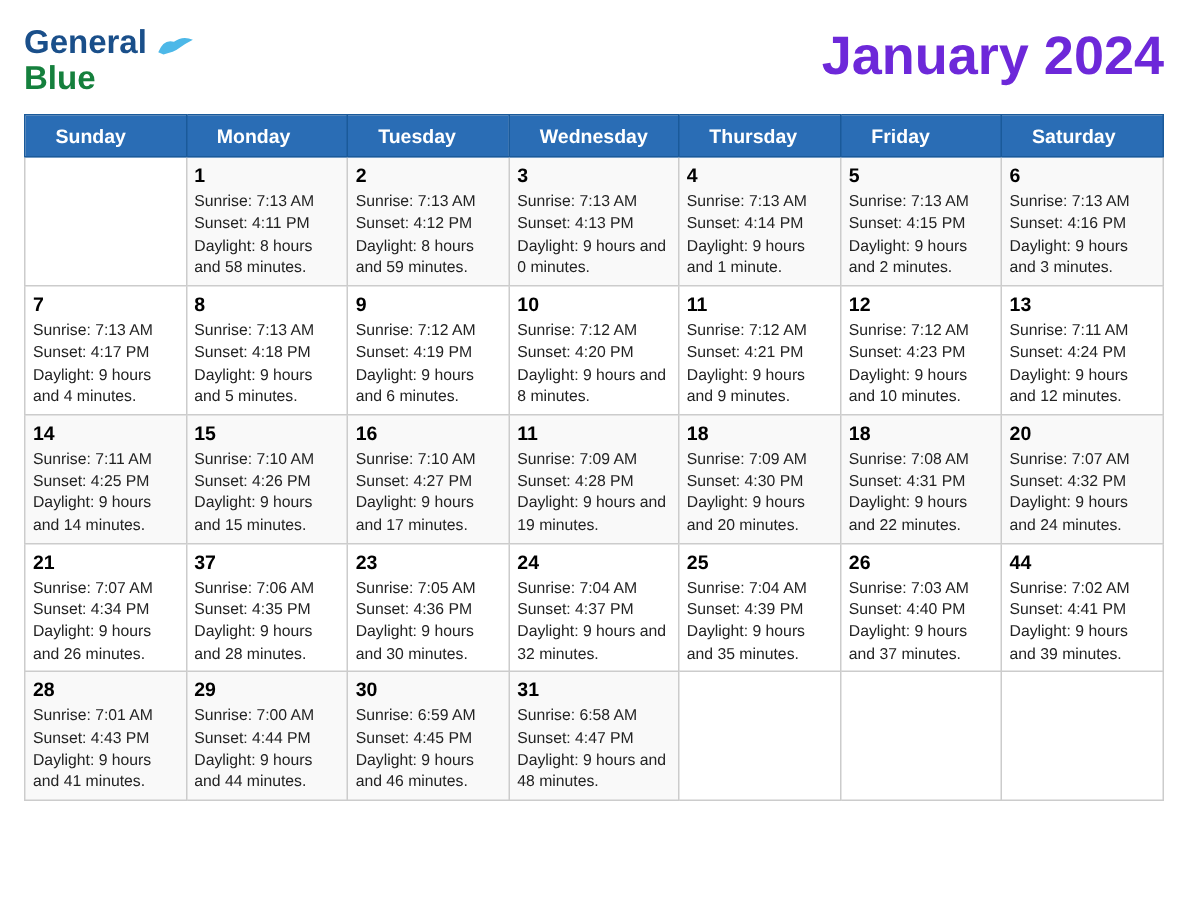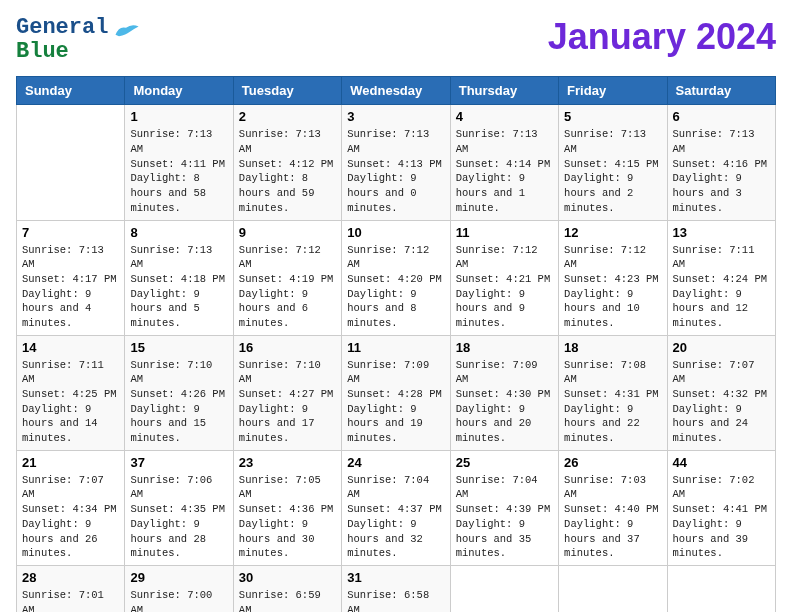--- a/index.html
+++ b/index.html
@@ -19,21 +19,20 @@
     .logo {
       display: flex;
       flex-direction: column;
       align-items: flex-start;
     }
     .logo-text {
       font-size: 22px;
       font-weight: bold;
       color: #1a4f8a;
       line-height: 1.1;
-      font-family: Liberation Mono, monospace;
     }
     .logo-text span {
       color: #15803d;
     }
     .logo-bird {
       width: 28px;
       height: 18px;
       margin-left: 52px;
       margin-top: -6px;
     }
@@ -50,21 +49,21 @@
       color: #555;
     }
     table {
       width: 100%;
       border-collapse: collapse;
       font-size: 11px;
     }
     thead tr th {
       background-color: #2a6db5;
       color: #fff;
-      padding: 6px 8px;
+      padding: 6px 20px;
       text-align: left;
       font-size: 13px;
       font-weight: bold;
       border: 1px solid #1a5a9a;
     }
     tbody tr td {
       border: 1px solid #ccc;
       vertical-align: top;
       padding: 4px 5px;
       width: calc(100% / 7);
@@ -77,21 +76,20 @@
     .day-num {
       font-weight: bold;
       font-size: 13px;
       margin-bottom: 3px;
       display: block;
     }
     .day-detail {
       font-size: 10.5px;
       color: #222;
       line-height: 1.4;
-      font-family: Liberation Mono, monospace;
     }
     .empty-cell {
       background: #fff !important;
     }
   </style>
 </head>
 <body>
 
 <div class="header-area">
   <div class="logo">

